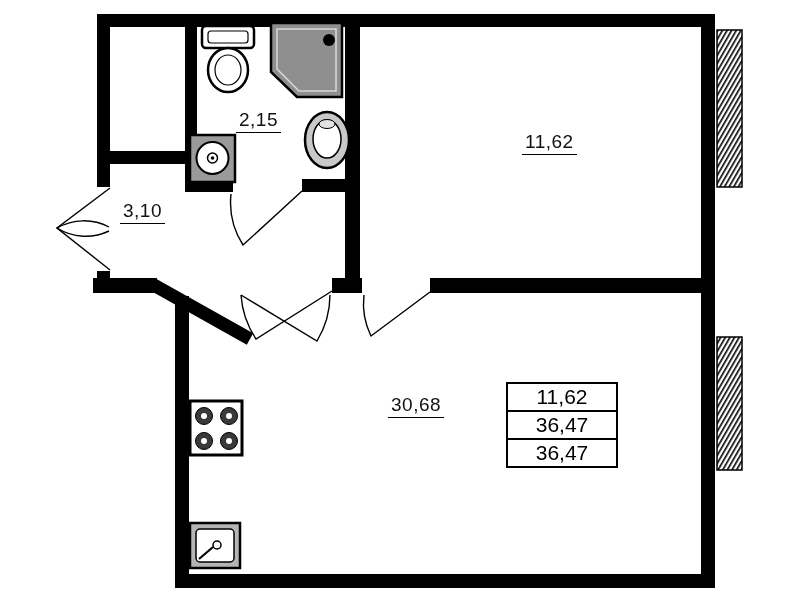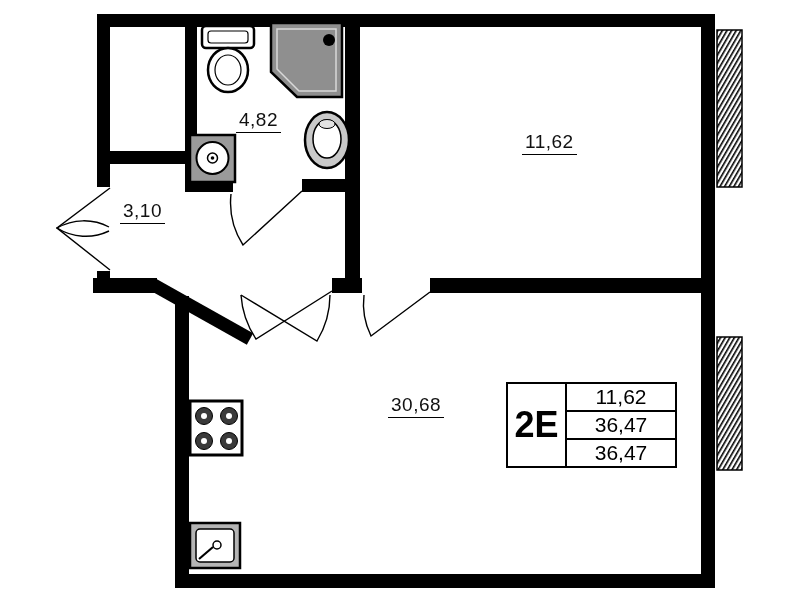--- a/index.html
+++ b/index.html
@@ -126,30 +126,29 @@
     </g>
 
     <g>
       <rect x="190" y="523" width="50" height="45" fill="#b5b5b5" stroke="#000" stroke-width="2.5"></rect>
       <rect x="196" y="529" width="38" height="33" rx="4" fill="#fff" stroke="#000" stroke-width="1.5"></rect>
       <circle cx="217" cy="545" r="4" fill="none" stroke="#000" stroke-width="1.5"></circle>
       <line x1="199" y1="559" x2="213" y2="547" stroke="#000" stroke-width="2.2"></line>
     </g>
   </svg>
 
-  <div class="area-label" style="left:236px; top:109px;">4,82</div>
+  <div class="area-label" style="left:236px; top:109px;">2,15</div>
 
   <div class="area-label" style="left:120px; top:200px;">3,10</div>
 
   <div class="area-label" style="left:522px; top:131px;">11,62</div>
 
   <div class="area-label" style="left:388px; top:394px;">30,68</div>
 
   <div class="info-box">
-    <div class="info-type">2E</div>
     <div class="info-rows">
       <div class="info-row">11,62</div>
       <div class="info-row">36,47</div>
       <div class="info-row">36,47</div>
     </div>
   </div>
 
 </div>
 
 </body></html>

